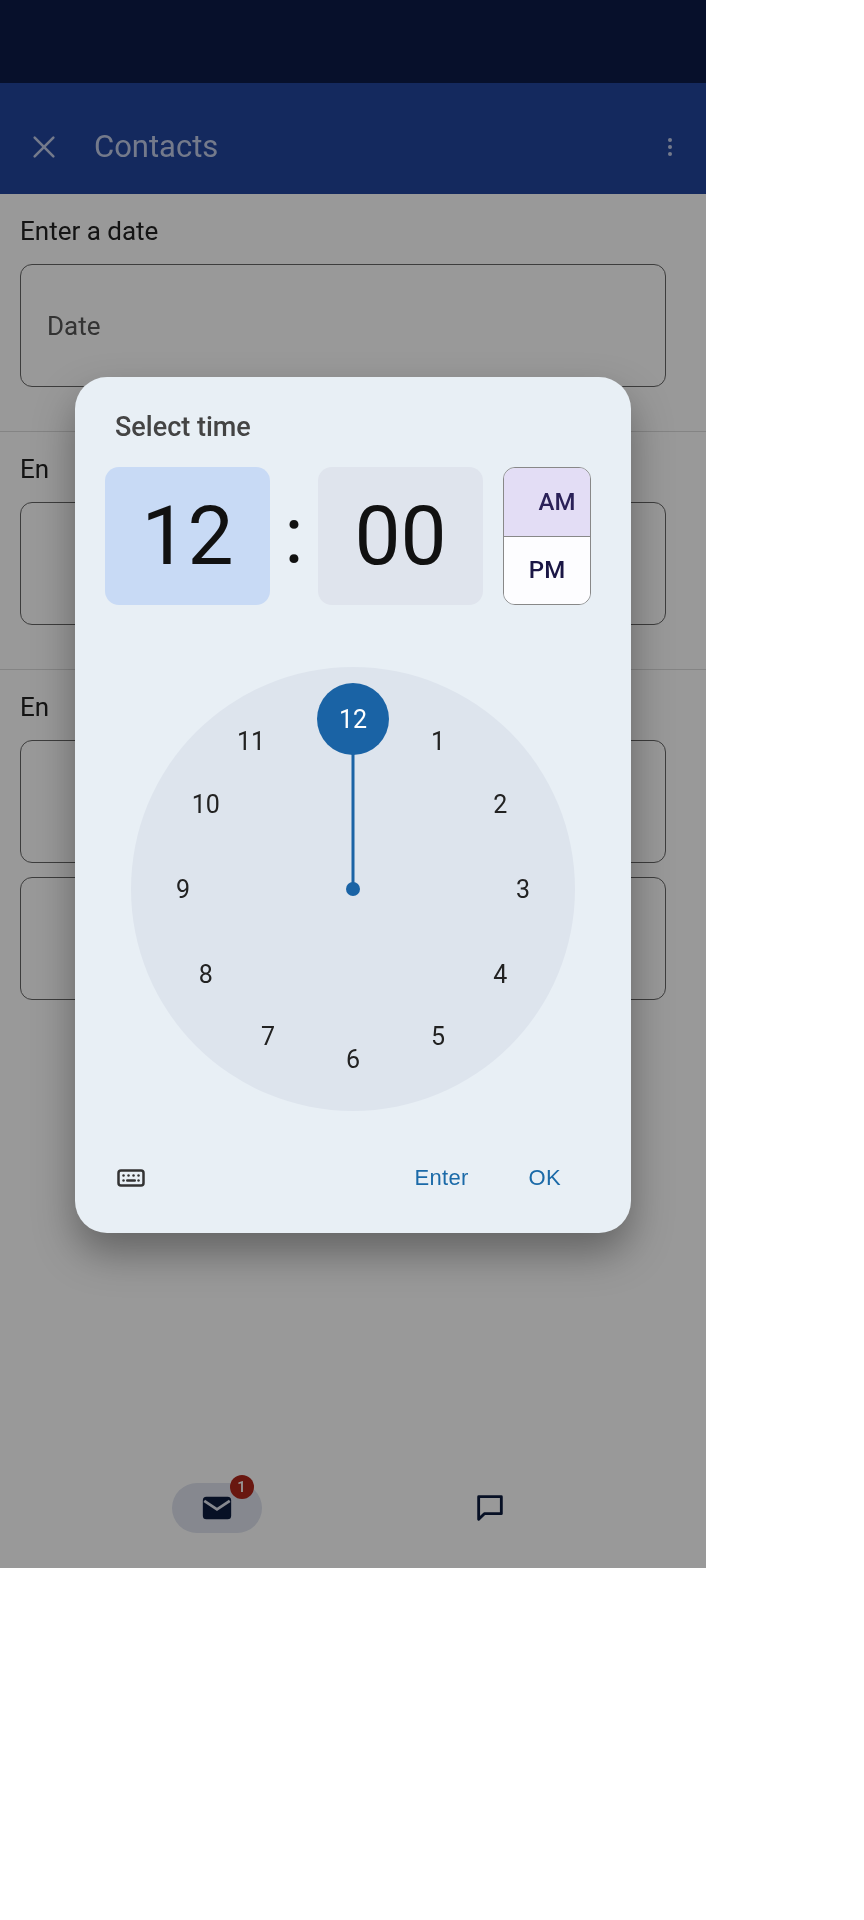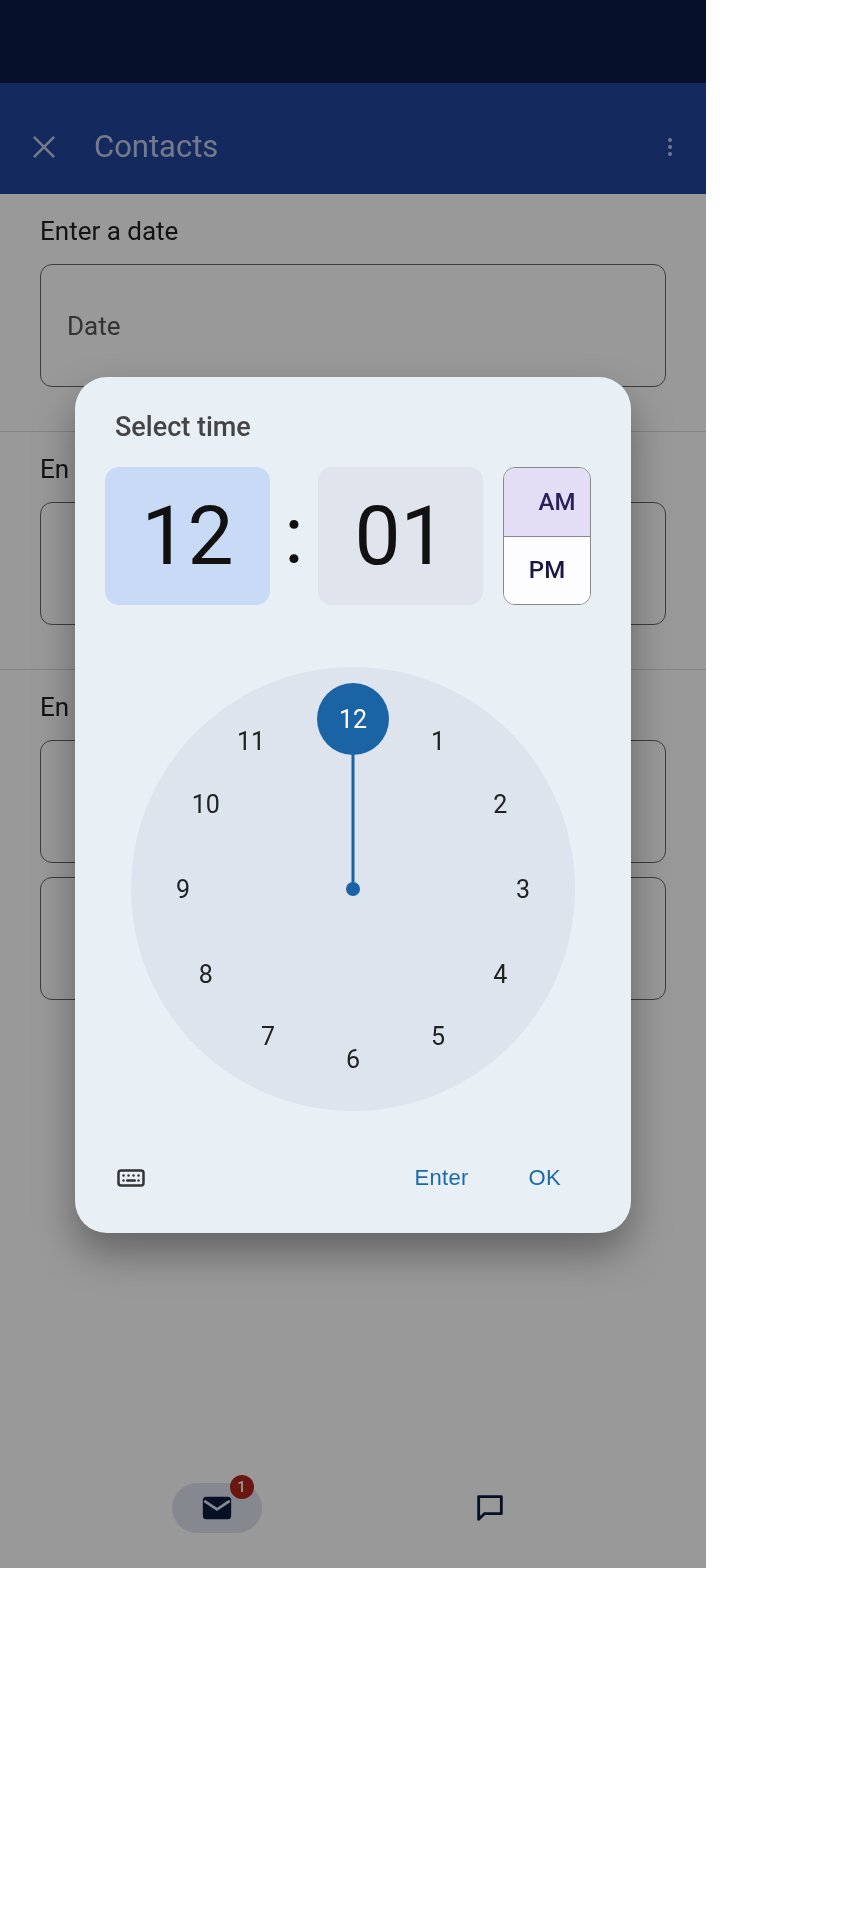--- a/index.html
+++ b/index.html
@@ -65,21 +65,21 @@
     width:40px;height:40px;display:flex;align-items:center;justify-content:center;
     color:#c2cce8;
   }
   
   .content{
     position:absolute;
     top:194px;left:0;right:0;bottom:0;
     background:#fff;
   }
   .section{
-    padding:22px 40px 30px 40px;
+    padding:22px 40px 30px 20px;
     border-bottom:1px solid #ddd;
   }
   .section .label{
     font-size:26px;
     color:#222;
     margin-bottom:18px;
   }
   .field{
     height:123px;
     border:1.5px solid var(--field-border);
@@ -313,21 +313,21 @@
 </div>
 
 <div class="scrim"></div>
 
 <div class="dialog">
   <div class="dtitle">Select time</div>
 
   <div class="timerow">
     <div class="timebox hour">12</div>
     <div class="colon">:</div>
-    <div class="timebox min">01</div>
+    <div class="timebox min">00</div>
     <div class="ampm">
       <div class="selected">AM</div>
       <div>PM</div>
     </div>
   </div>
 
   <div class="clockwrap">
     <div class="clock" id="clock">
       <div class="hand"></div>
       <div class="center"></div>

